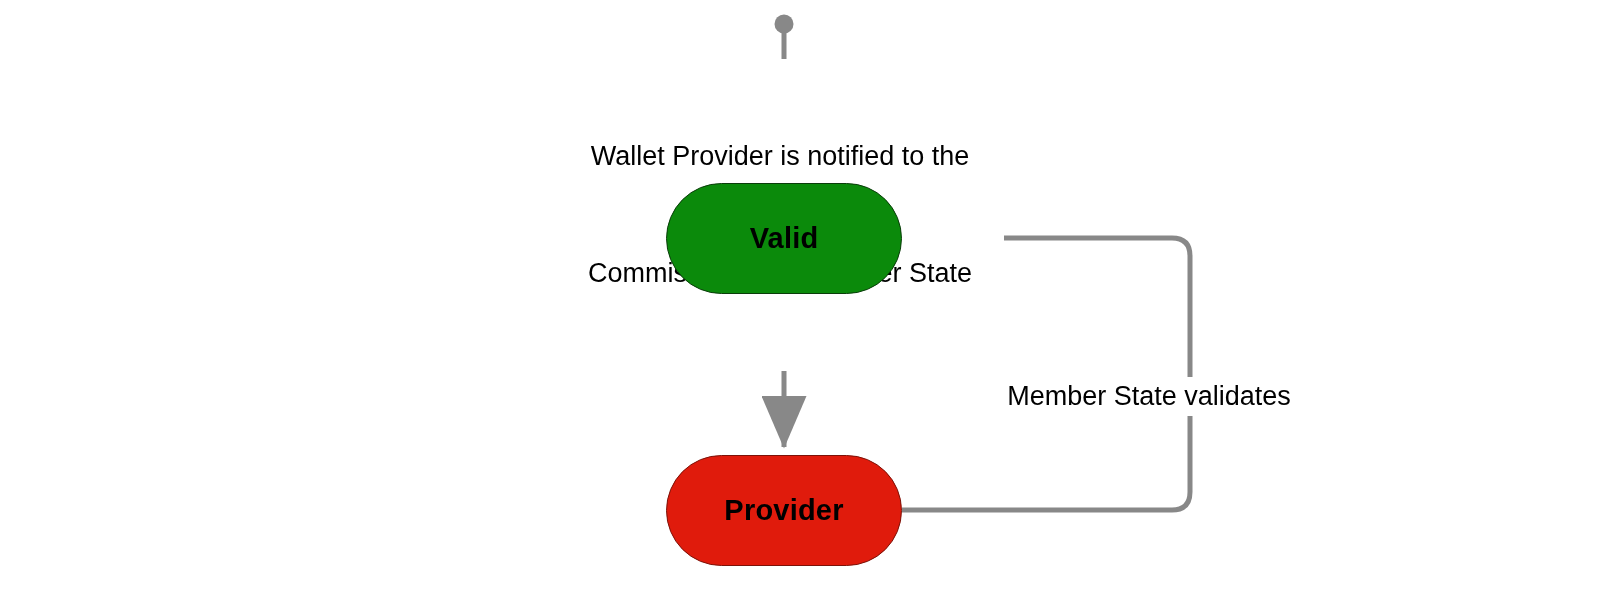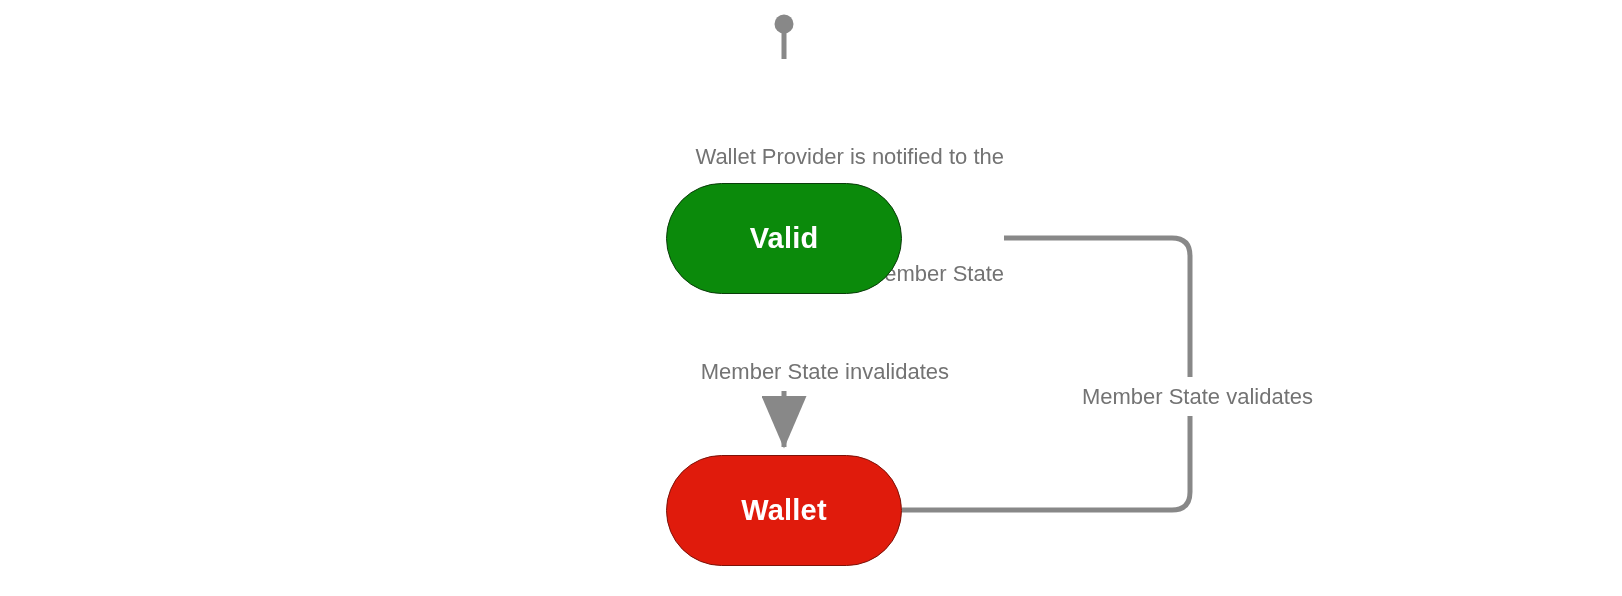--- a/index.html
+++ b/index.html
@@ -27,21 +27,21 @@
     height: 596px;
   }
   
   .state-node {
     position: absolute;
     box-sizing: border-box;
     display: flex;
     align-items: center;
     justify-content: center;
     border-radius: 999px;
-    color: #ffffff;
+    color: #000000;
     font-weight: bold;
     font-size: 29px;
     letter-spacing: 0.2px;
     line-height: 1;
     user-select: none;
   }
   #node-valid {
     left: 666px;
     top: 183px;
     width: 236px;
@@ -53,26 +53,26 @@
     left: 666px;
     top: 455px;
     width: 236px;
     height: 111px;
     background: #e01b0c;
     border: 1.6px solid #7d1208;
   }
   
   .edge-label {
     position: absolute;
-    color: #737373;
-    font-size: 22px;
+    color: #000000;
+    font-size: 27px;
     line-height: 39px;
     white-space: pre;
     background: #ffffff;
-    text-align: right;
+    text-align: center;
     user-select: none;
   }
   #label-start {
     left: 556px;
     top: 59px;
     width: 448px;
   }
   #label-invalidates {
     left: 597px;
     top: 352px;
@@ -103,25 +103,24 @@
     <path d="M784,294 L784,447" stroke="#888888" stroke-width="5" fill="none" marker-end="url(#arrowhead)"></path>
 
     <path d="M902,510 L1172,510 Q1190,510 1190,492 L1190,256 Q1190,238 1172,238 L910,238" stroke="#888888" stroke-width="5" fill="none" stroke-linecap="butt" stroke-linejoin="round" marker-end="url(#arrowhead)"></path>
   </svg>
 
   <div class="edge-label" id="label-start">
     <div>Wallet Provider is notified to the</div>
     <div>Commission by a Member State</div>
   </div>
 
-  <div class="edge-label" id="label-invalidates">Member State invalidates</div>
 
   <div class="edge-label" id="label-validates">Member State validates</div>
 
   <div class="state-node" id="node-valid">
     <span>Valid</span>
   </div>
 
   <div class="state-node" id="node-invalid">
-    <span>Wallet</span>
+    <span>Provider</span>
   </div>
 
 </div>
 
 </body></html>

